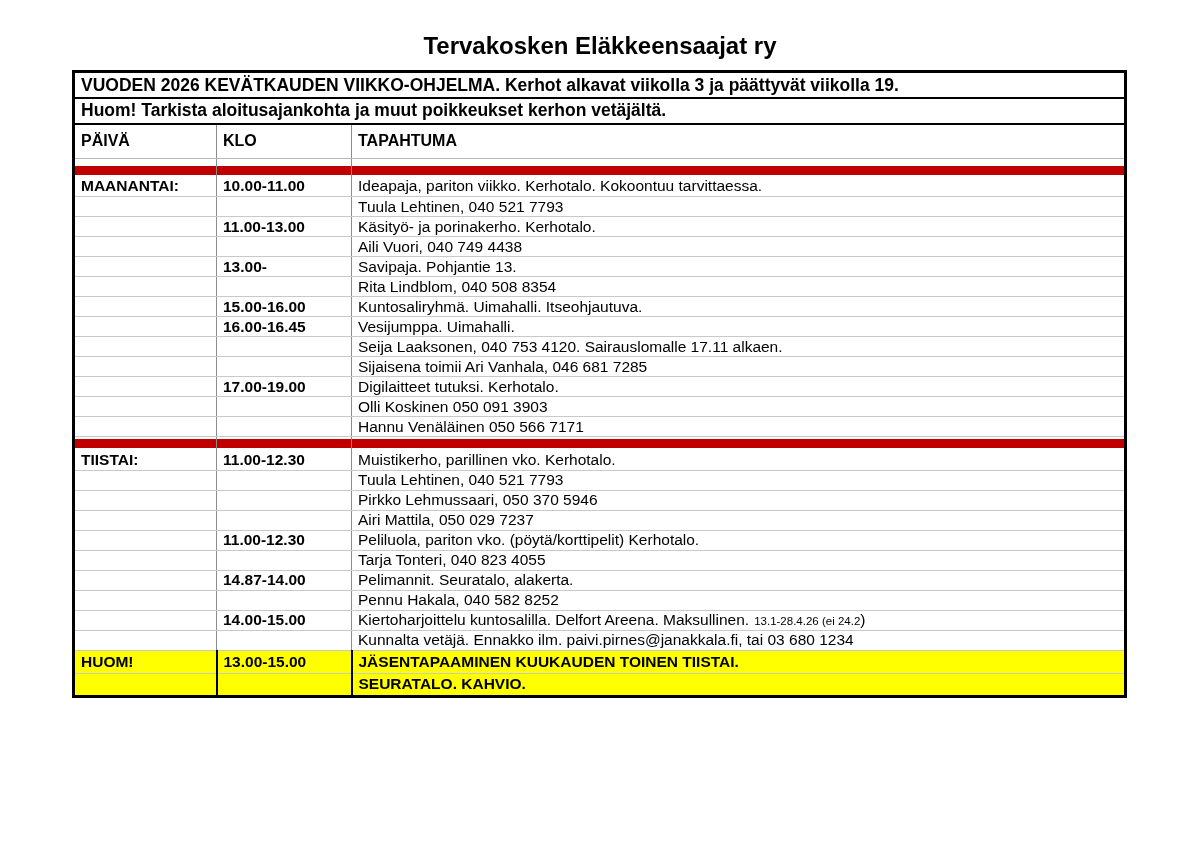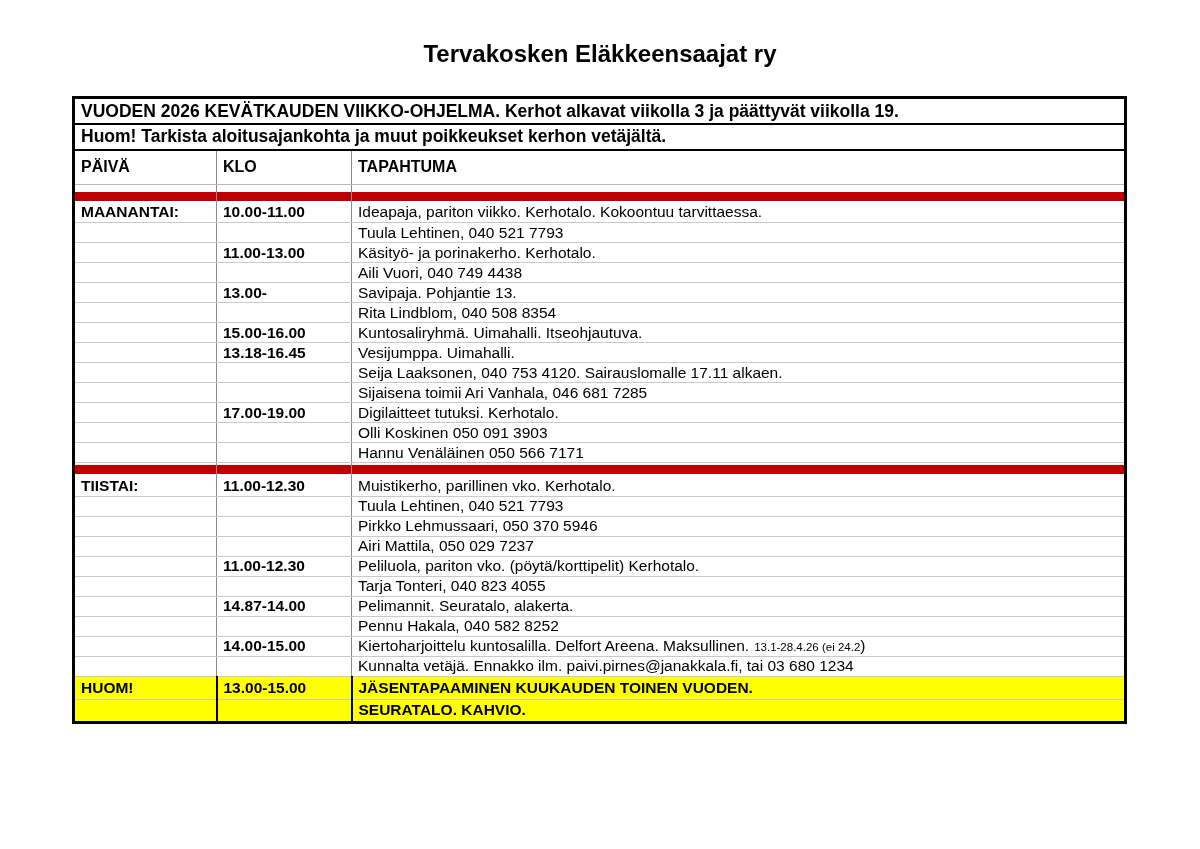--- a/index.html
+++ b/index.html
@@ -7,22 +7,22 @@
     margin: 0; padding: 0;
     width: 1200px; height: 849px;
     background: #ffffff;
     font-family: "Liberation Sans", sans-serif;
     color: #000;
   }
   .page-title {
     text-align: center;
     font-size: 24px;
     font-weight: bold;
-    margin: 8px;
-    padding: 32px 0 20px 0;
+    margin: 0;
+    padding: 32px 0 10px 0;
     letter-spacing: 0px;
   }
   table.schedule {
     border-collapse: collapse;
     table-layout: fixed;
     width: 1052px;
     margin-left: 72px;
     border: 3px solid #000;
   }
   td {
@@ -146,21 +146,21 @@
         <td class="klo-cell"></td>
         <td class="event-cell">Rita Lindblom, 040 508 8354</td>
       </tr>
       <tr class="r-data">
         <td class="day-cell"></td>
         <td class="klo-cell">15.00-16.00</td>
         <td class="event-cell">Kuntosaliryhmä. Uimahalli. Itseohjautuva.</td>
       </tr>
       <tr class="r-data">
         <td class="day-cell"></td>
-        <td class="klo-cell">13.18-16.45</td>
+        <td class="klo-cell">16.00-16.45</td>
         <td class="event-cell">Vesijumppa. Uimahalli.</td>
       </tr>
       <tr class="r-data">
         <td class="day-cell"></td>
         <td class="klo-cell"></td>
         <td class="event-cell">Seija Laaksonen, 040 753 4120. Sairauslomalle 17.11 alkaen.</td>
       </tr>
       <tr class="r-data">
         <td class="day-cell"></td>
         <td class="klo-cell"></td>
@@ -238,21 +238,21 @@
         <td class="event-cell"><span>Kiertoharjoittelu kuntosalilla. Delfort Areena. Maksullinen.</span><span class="small">13.1-28.4.26 (ei 24.2</span><span>)</span></td>
       </tr>
       <tr class="r-data">
         <td class="day-cell"></td>
         <td class="klo-cell"></td>
         <td class="event-cell">Kunnalta vetäjä. Ennakko ilm. paivi.pirnes@janakkala.fi, tai 03 680 1234</td>
       </tr>
       <tr class="r-note">
         <td class="day-cell" style="background: rgb(255, 255, 0);">HUOM!</td>
         <td class="klo-cell" style="background: rgb(255, 255, 0);">13.00-15.00</td>
-        <td class="event-cell" style="background: rgb(255, 255, 0);">JÄSENTAPAAMINEN KUUKAUDEN TOINEN VUODEN.</td>
+        <td class="event-cell" style="background: rgb(255, 255, 0);">JÄSENTAPAAMINEN KUUKAUDEN TOINEN TIISTAI.</td>
       </tr>
       <tr class="r-note">
         <td class="day-cell" style="background: rgb(255, 255, 0);"></td>
         <td class="klo-cell" style="background: rgb(255, 255, 0);"></td>
         <td class="event-cell" style="background: rgb(255, 255, 0);">SEURATALO. KAHVIO.</td>
       </tr>
     </tbody>
 </table>
 
 </body></html>

